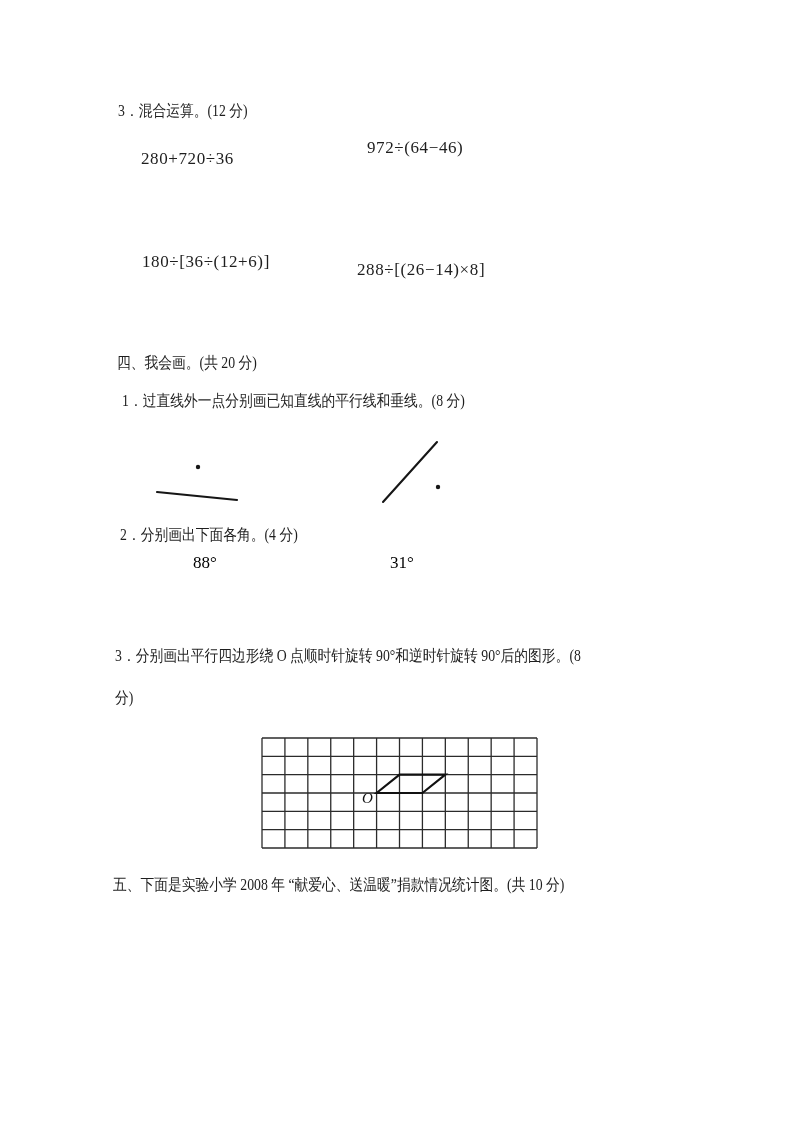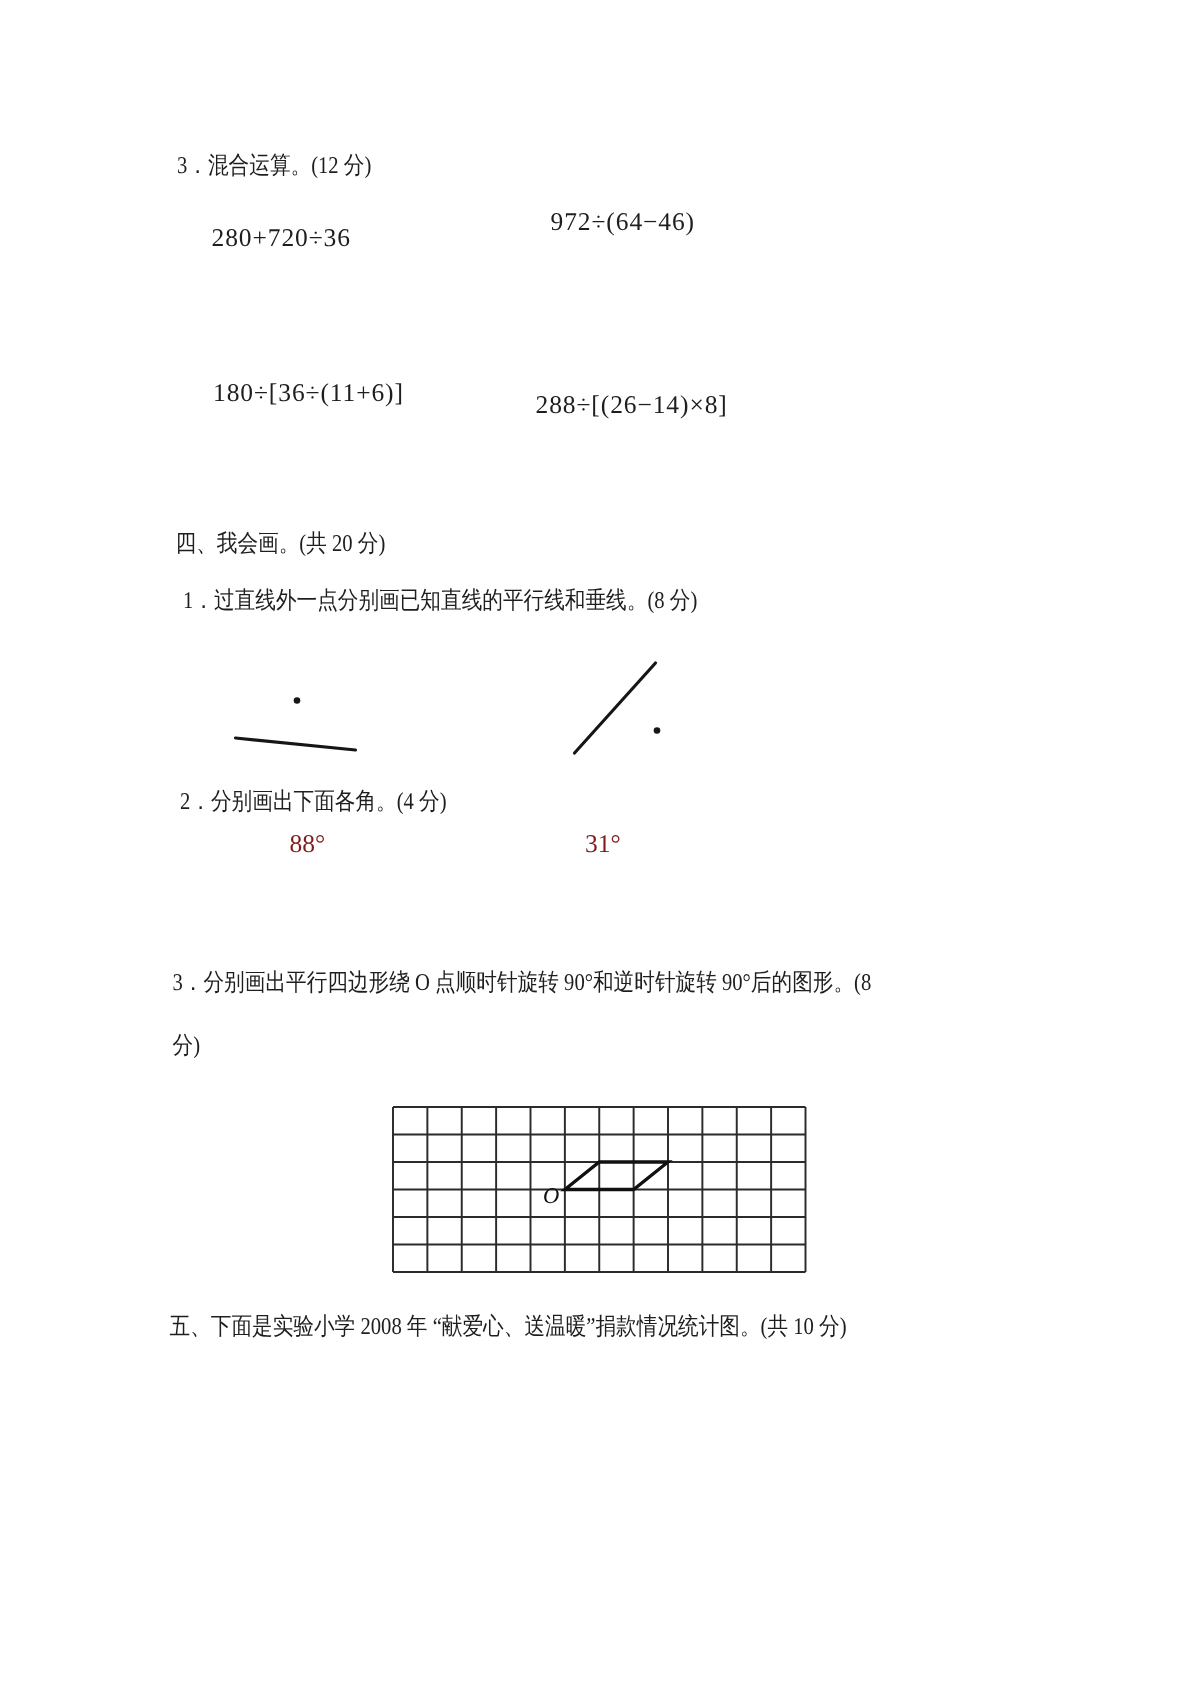--- a/index.html
+++ b/index.html
@@ -30,41 +30,41 @@
     line-height: 1.2;
     white-space: nowrap;
     letter-spacing: 0.6px;
     color: #1e1e1e;
   }
   .angle {
     position: absolute;
     font-size: 17px;
     line-height: 1.2;
     white-space: nowrap;
-    color: #7f1d1d;
+    color: #000000;
   }
   .olabel {
     position: absolute;
     font-size: 15px;
     font-style: italic;
     line-height: 1;
     color: #111111;
   }
   svg { position: absolute; display: block; }
 </style>
 </head>
 <body>
 
 <div class="page">
 
   <div class="t" style="left:118px; top:101px">3．混合运算。(12 分)</div>
 
   <div class="expr" style="left:141px; top:149px">280+720÷36</div>
   <div class="expr" style="left:367px; top:138px">972÷(64−46)</div>
-  <div class="expr" style="left:142px; top:252px">180÷[36÷(11+6)]</div>
+  <div class="expr" style="left:142px; top:252px">180÷[36÷(12+6)]</div>
   <div class="expr" style="left:357px; top:260px">288÷[(26−14)×8]</div>
 
   <div class="t" style="left:117px; top:353px">四、我会画。(共 20 分)</div>
 
   <div class="t" style="left:122px; top:391px">1．过直线外一点分别画已知直线的平行线和垂线。(8 分)</div>
 
   <svg style="left:140px; top:428px" width="320" height="92" viewBox="0 0 320 92">
     <circle cx="58" cy="39" r="2.2" fill="#161616"></circle>
     <line x1="17" y1="64" x2="97" y2="72" stroke="#161616" stroke-width="2.1" stroke-linecap="round"></line>
     <line x1="243" y1="74" x2="297" y2="14" stroke="#161616" stroke-width="2.1" stroke-linecap="round"></line>

